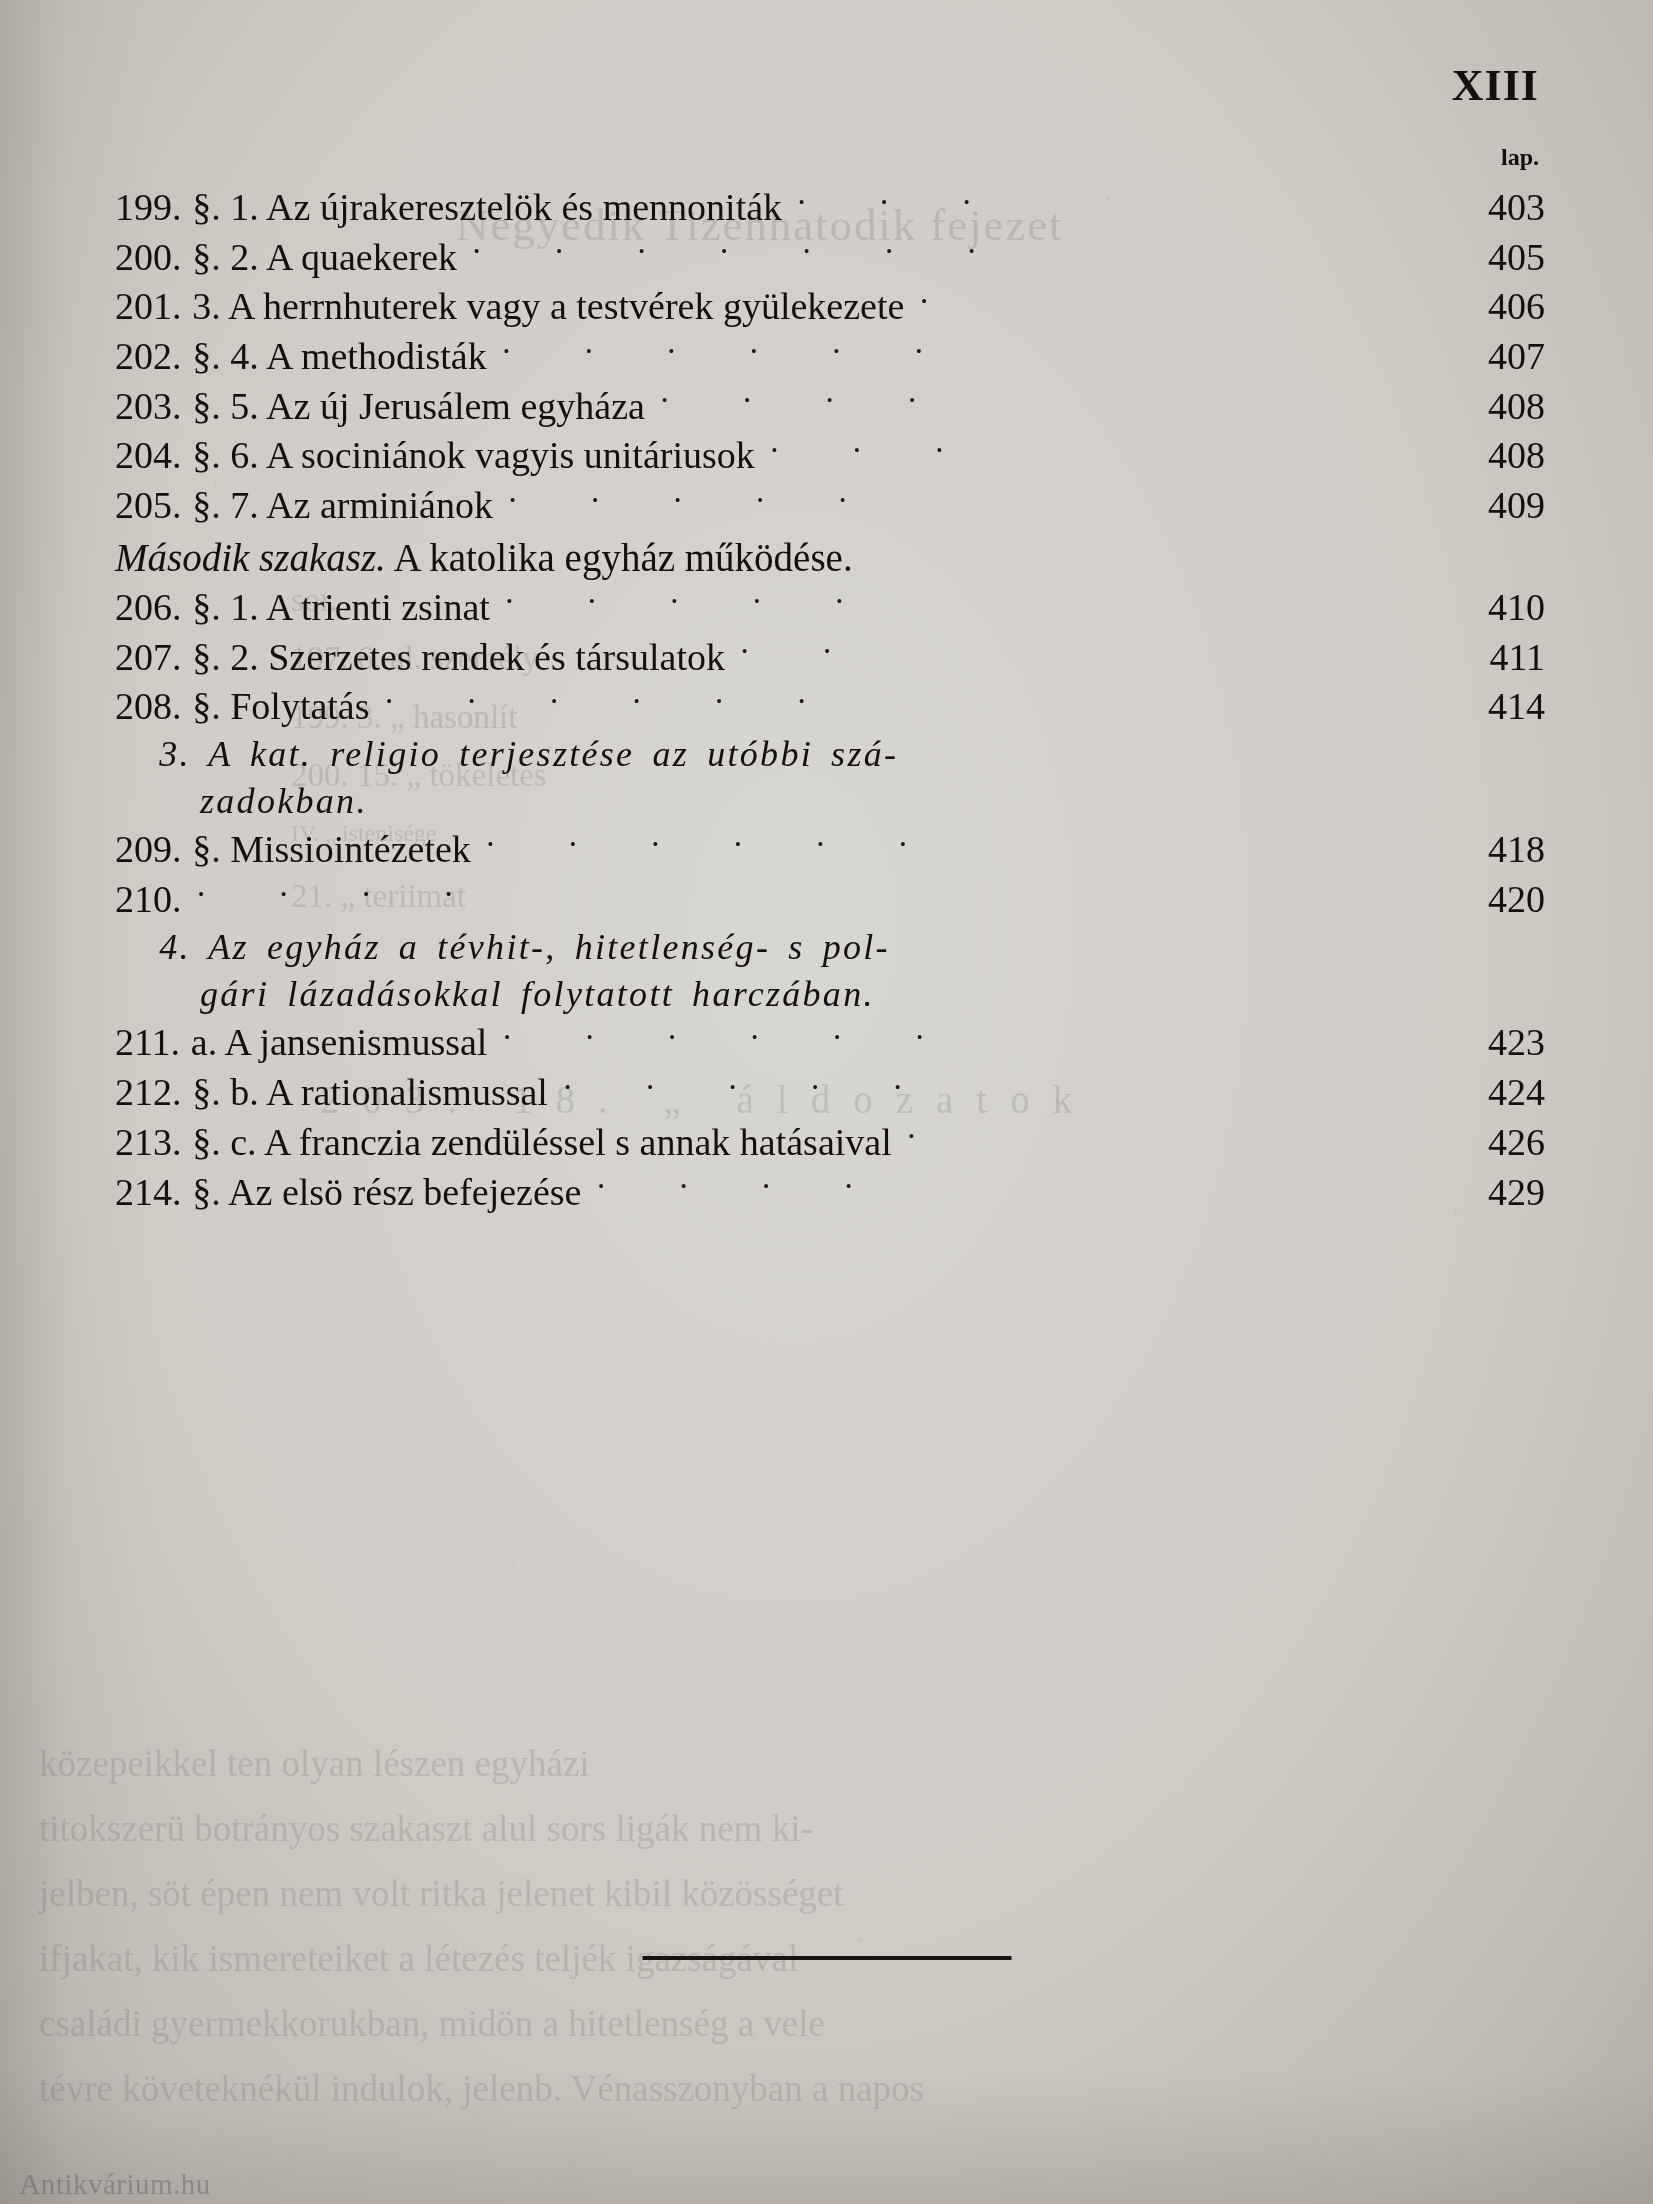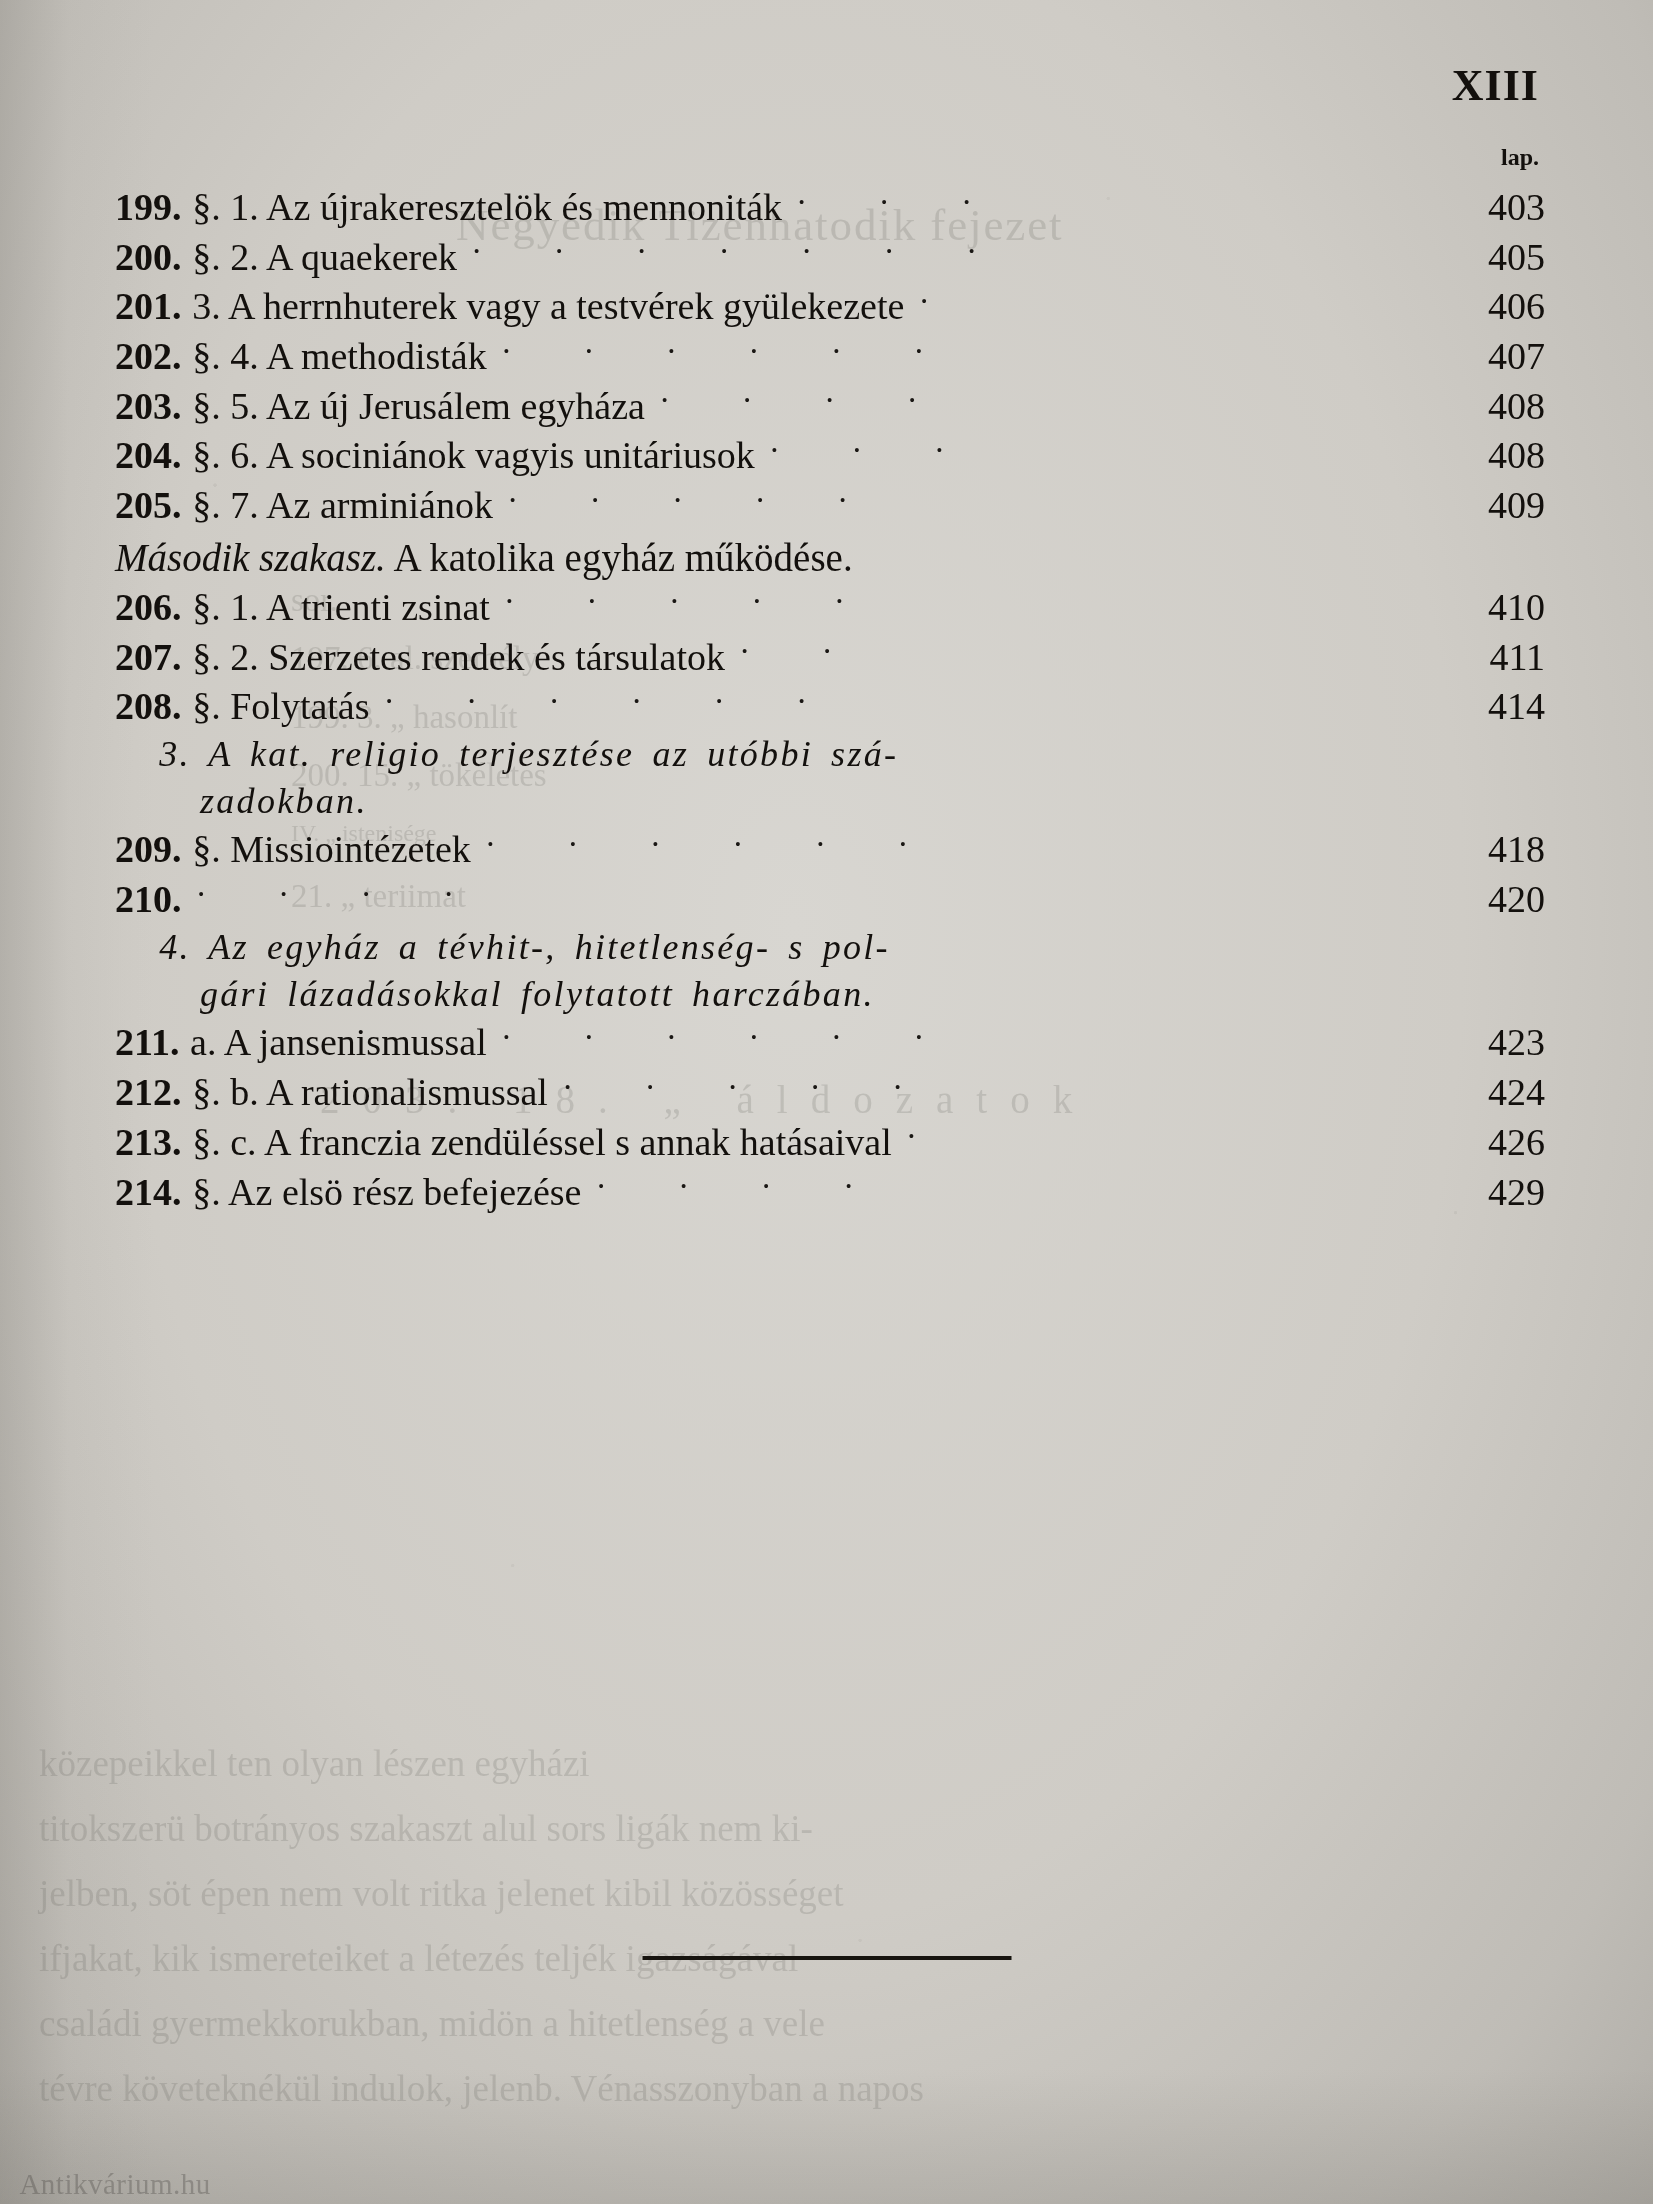--- a/index.html
+++ b/index.html
@@ -67,21 +67,21 @@
   .row {
     display: flex;
     align-items: baseline;
     font-size: 38px;
     line-height: 1.255;
     white-space: nowrap;
   }
 
   .row .num {
     flex: 0 0 auto;
-    font-weight: 700;
+    font-weight: 400;
   }
   .row .txt {
     flex: 0 0 auto;
     padding-left: 10.7px;
   }
   .leader {
     flex: 1 1 auto;
     margin: 0 9.7px 0 15.5px;
     position: relative;
     height: 1em;

